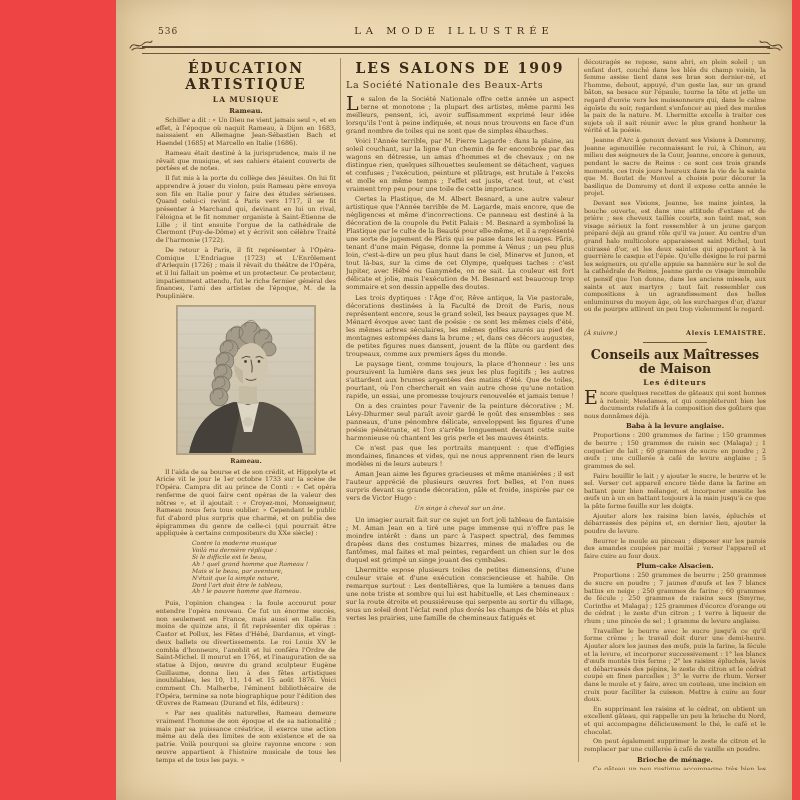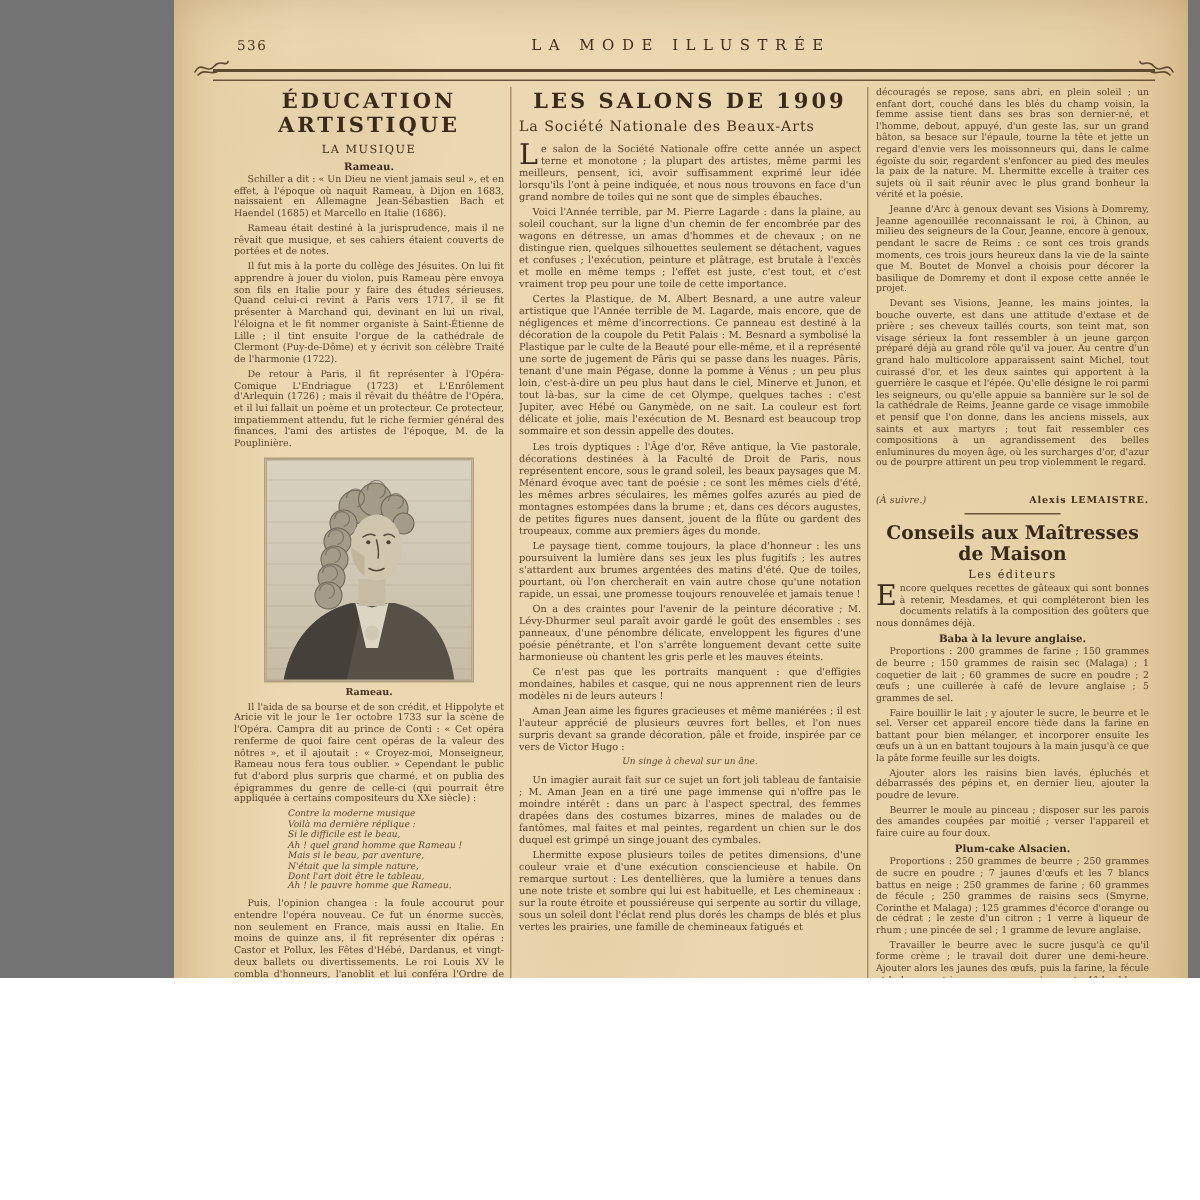--- a/index.html
+++ b/index.html
@@ -1,16 +1,16 @@
 <!DOCTYPE html>
 <html><head>
 <meta charset="utf-8">
 <style>
   html,body{margin:0;padding:0;background:#ffffff;}
-  #canvas{position:relative;width:800px;height:652px;background:#737373;overflow:hidden;
+  #canvas{position:relative;width:800px;height:800px;background:#ef4444;overflow:hidden;
           font-family:"DejaVu Serif", serif;color:#55412a;}
   #paper{position:absolute;left:116px;top:0;width:676px;height:800px;
          background:
            radial-gradient(circle at 16% 10%, rgba(160,115,55,.10), transparent 9%),
            radial-gradient(circle at 72% 34%, rgba(160,115,55,.08), transparent 11%),
            radial-gradient(circle at 40% 78%, rgba(160,115,55,.07), transparent 12%),
            radial-gradient(circle at 88% 86%, rgba(150,105,50,.09), transparent 10%),
            linear-gradient(90deg,#e3cba0 0%,#ecd9b3 12%,#ead6af 55%,#e6d0a6 88%,#dfc598 100%);
          box-shadow:inset 0 0 28px rgba(120,85,40,.25);}
   
@@ -27,21 +27,21 @@
   #col-left{left:40px;width:180px;}
   #col-mid{left:230px;width:228px;}
   #col-right{left:468px;width:182px;}
   .vdivider{position:absolute;top:58px;height:704px;width:1px;background:#a5placeholder;}
   #div1{left:224px;background:#a78f66;}
   #div2{left:462px;background:#a78f66;}
   
   .h1{font-size:14px;font-weight:bold;text-align:center;letter-spacing:2px;color:#3a2b19;
       margin:2px 0 3px;line-height:16px;}
   .h2{font-size:9.5px;text-align:left;letter-spacing:.6px;color:#46351f;margin:1px 0 5px;}
-  .kick{font-size:7.5px;font-weight:normal;text-align:center;letter-spacing:1px;color:#3e2e1b;margin:0 0 2px;}
+  .kick{font-size:7.5px;font-weight:bold;text-align:center;letter-spacing:1px;color:#3e2e1b;margin:0 0 2px;}
   .h3{font-size:6.8px;font-weight:bold;text-align:center;color:#3e2e1b;margin:3px 0 1px;}
   .sechead{font-size:12.5px;font-weight:bold;text-align:center;color:#382a18;margin:5px 0 2px;line-height:14px;}
   .para{font-size:6.3px;line-height:7.7px;margin:0 0 2.2px;text-indent:9px;color:#57422b;}
   #col-mid .para{font-size:6.5px;line-height:8px;}
   #col-right .para{font-size:6.2px;line-height:7.6px;}
   .para.noindent{text-indent:0;}
   .dropcap{float:left;font-size:19px;line-height:15px;padding:1px 2px 0 0;color:#3a2b19;}
   .verse{margin:3px 0 4px 36px;font-style:italic;text-align:left;}
   .vline{font-size:6px;line-height:6.9px;color:#5a452d;}
   .verse.centered{margin:3px 0 4px 0;text-align:center;}
@@ -155,21 +155,21 @@
       </div>
     <div class="col" id="col-mid">
         <div class="h1">LES SALONS DE 1909</div>
         <div class="h2">La Société Nationale des Beaux-Arts</div>
         <p class="para noindent"><span class="dropcap">L</span>e salon de la Société Nationale offre cette année un aspect terne et monotone ; la plupart des artistes, même parmi les meilleurs, pensent, ici, avoir suffisamment exprimé leur idée lorsqu'ils l'ont à peine indiquée, et nous nous trouvons en face d'un grand nombre de toiles qui ne sont que de simples ébauches.</p>
         <p class="para">Voici l'Année terrible, par M. Pierre Lagarde : dans la plaine, au soleil couchant, sur la ligne d'un chemin de fer encombrée par des wagons en détresse, un amas d'hommes et de chevaux ; on ne distingue rien, quelques silhouettes seulement se détachent, vagues et confuses ; l'exécution, peinture et plâtrage, est brutale à l'excès et molle en même temps ; l'effet est juste, c'est tout, et c'est vraiment trop peu pour une toile de cette importance.</p>
         <p class="para">Certes la Plastique, de M. Albert Besnard, a une autre valeur artistique que l'Année terrible de M. Lagarde, mais encore, que de négligences et même d'incorrections. Ce panneau est destiné à la décoration de la coupole du Petit Palais : M. Besnard a symbolisé la Plastique par le culte de la Beauté pour elle-même, et il a représenté une sorte de jugement de Pâris qui se passe dans les nuages. Pâris, tenant d'une main Pégase, donne la pomme à Vénus ; un peu plus loin, c'est-à-dire un peu plus haut dans le ciel, Minerve et Junon, et tout là-bas, sur la cime de cet Olympe, quelques taches : c'est Jupiter, avec Hébé ou Ganymède, on ne sait. La couleur est fort délicate et jolie, mais l'exécution de M. Besnard est beaucoup trop sommaire et son dessin appelle des doutes.</p>
         <p class="para">Les trois dyptiques : l'Âge d'or, Rêve antique, la Vie pastorale, décorations destinées à la Faculté de Droit de Paris, nous représentent encore, sous le grand soleil, les beaux paysages que M. Ménard évoque avec tant de poésie : ce sont les mêmes ciels d'été, les mêmes arbres séculaires, les mêmes golfes azurés au pied de montagnes estompées dans la brume ; et, dans ces décors augustes, de petites figures nues dansent, jouent de la flûte ou gardent des troupeaux, comme aux premiers âges du monde.</p>
         <p class="para">Le paysage tient, comme toujours, la place d'honneur : les uns poursuivent la lumière dans ses jeux les plus fugitifs ; les autres s'attardent aux brumes argentées des matins d'été. Que de toiles, pourtant, où l'on chercherait en vain autre chose qu'une notation rapide, un essai, une promesse toujours renouvelée et jamais tenue !</p>
         <p class="para">On a des craintes pour l'avenir de la peinture décorative ; M. Lévy-Dhurmer seul paraît avoir gardé le goût des ensembles : ses panneaux, d'une pénombre délicate, enveloppent les figures d'une poésie pénétrante, et l'on s'arrête longuement devant cette suite harmonieuse où chantent les gris perle et les mauves éteints.</p>
-        <p class="para">Ce n'est pas que les portraits manquent : que d'effigies mondaines, habiles et casque, qui ne nous apprennent rien de leurs modèles ni de leurs auteurs !</p>
+        <p class="para">Ce n'est pas que les portraits manquent : que d'effigies mondaines, finances et vides, qui ne nous apprennent rien de leurs modèles ni de leurs auteurs !</p>
         <p class="para">Aman Jean aime les figures gracieuses et même maniérées ; il est l'auteur apprécié de plusieurs œuvres fort belles, et l'on nues surpris devant sa grande décoration, pâle et froide, inspirée par ce vers de Victor Hugo :</p>
         <div class="verse centered">
           <div class="vline">Un singe à cheval sur un âne.</div>
         </div>
         <p class="para">Un imagier aurait fait sur ce sujet un fort joli tableau de fantaisie ; M. Aman Jean en a tiré une page immense qui n'offre pas le moindre intérêt : dans un parc à l'aspect spectral, des femmes drapées dans des costumes bizarres, mines de malades ou de fantômes, mal faites et mal peintes, regardent un chien sur le dos duquel est grimpé un singe jouant des cymbales.</p>
         <p class="para">Lhermitte expose plusieurs toiles de petites dimensions, d'une couleur vraie et d'une exécution consciencieuse et habile. On remarque surtout : Les dentellières, que la lumière a tenues dans une note triste et sombre qui lui est habituelle, et Les chemineaux : sur la route étroite et poussiéreuse qui serpente au sortir du village, sous un soleil dont l'éclat rend plus dorés les champs de blés et plus vertes les prairies, une famille de chemineaux fatigués et</p>
       </div>
     <div class="col" id="col-right">
         <p class="para noindent">découragés se repose, sans abri, en plein soleil ; un enfant dort, couché dans les blés du champ voisin, la femme assise tient dans ses bras son dernier-né, et l'homme, debout, appuyé, d'un geste las, sur un grand bâton, sa besace sur l'épaule, tourne la tête et jette un regard d'envie vers les moissonneurs qui, dans le calme égoïste du soir, regardent s'enfoncer au pied des meules la paix de la nature. M. Lhermitte excelle à traiter ces sujets où il sait réunir avec le plus grand bonheur la vérité et la poésie.</p>
         <p class="para">Jeanne d'Arc à genoux devant ses Visions à Domremy, Jeanne agenouillée reconnaissant le roi, à Chinon, au milieu des seigneurs de la Cour, Jeanne, encore à genoux, pendant le sacre de Reims : ce sont ces trois grands moments, ces trois jours heureux dans la vie de la sainte que M. Boutet de Monvel a choisis pour décorer la basilique de Domremy et dont il expose cette année le projet.</p>

